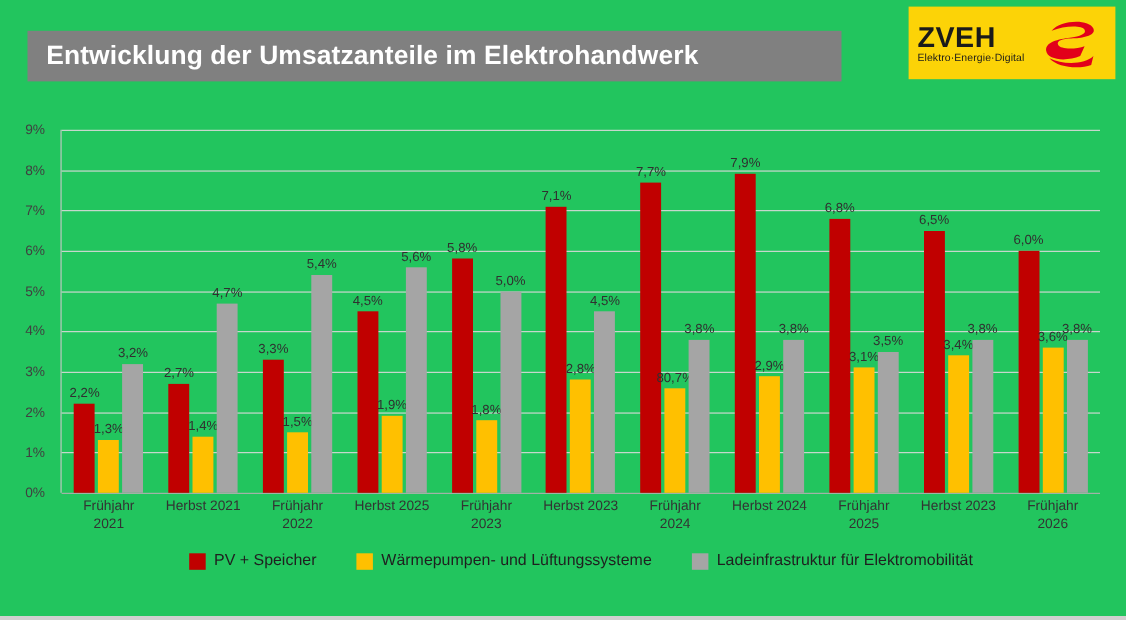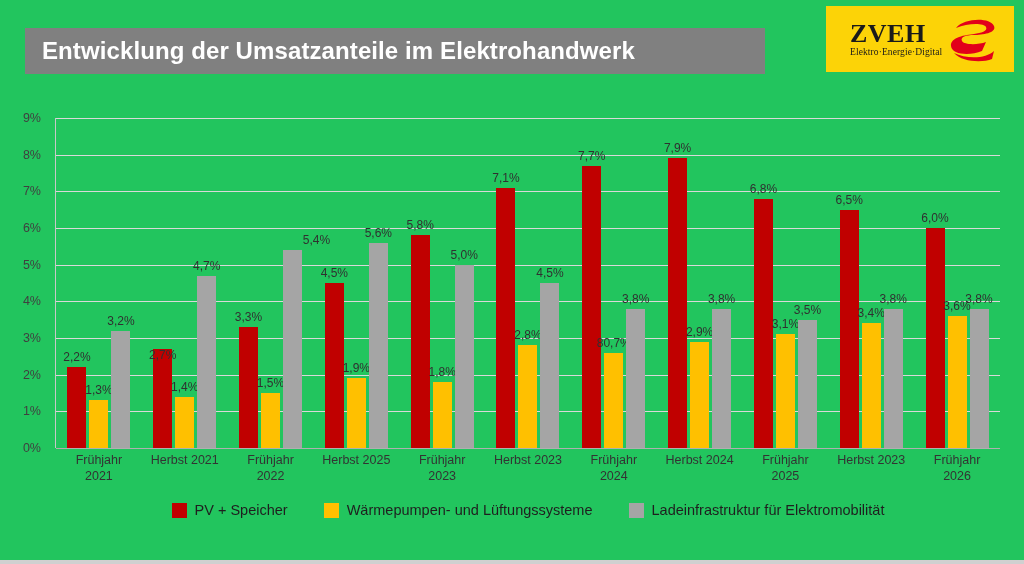--- a/index.html
+++ b/index.html
@@ -44,23 +44,22 @@
     position: absolute;
     left: 826px;
     top: 6px;
     width: 188px;
     height: 66px;
     background: #fcd307;
     display: flex;
     align-items: center;
   }
   #logo-text-wrap {
-    padding-left: 24px;
+    padding-left: 8px;
     line-height: 1;
-    font-family: Liberation Serif, serif;
   }
   #logo-zveh {
     font-size: 26px;
     font-weight: bold;
     color: #1a1a1a;
     letter-spacing: 0.5px;
   }
   #logo-sub {
     font-size: 9.5px;
     color: #1a1a1a;
@@ -270,21 +269,21 @@
           </div>
           <div class="bar-wrap">
             <div class="bar-label" style="bottom: 117.333px;">3,2%</div>
             <div class="bar s2" style="height: 117.333px;"></div>
           </div>
         </div>
       </div>
       <div class="group">
         <div class="bars">
           <div class="bar-wrap">
-            <div class="bar-label" style="bottom: 83px;">2,7%</div>
+            <div class="bar-label" style="bottom: 99px;">2,7%</div>
             <div class="bar s0" style="height: 99px;"></div>
           </div>
           <div class="bar-wrap">
             <div class="bar-label" style="bottom: 51.3333px;">1,4%</div>
             <div class="bar s1" style="height: 51.3333px;"></div>
           </div>
           <div class="bar-wrap">
             <div class="bar-label" style="bottom: 172.333px;">4,7%</div>
             <div class="bar s2" style="height: 172.333px;"></div>
           </div>
@@ -294,21 +293,21 @@
         <div class="bars">
           <div class="bar-wrap">
             <div class="bar-label" style="bottom: 121px;">3,3%</div>
             <div class="bar s0" style="height: 121px;"></div>
           </div>
           <div class="bar-wrap">
             <div class="bar-label" style="bottom: 55px;">1,5%</div>
             <div class="bar s1" style="height: 55px;"></div>
           </div>
           <div class="bar-wrap">
-            <div class="bar-label" style="bottom: 198px; margin-left: 24px;">5,4%</div>
+            <div class="bar-label" style="bottom: 198px;">5,4%</div>
             <div class="bar s2" style="height: 198px;"></div>
           </div>
         </div>
       </div>
       <div class="group">
         <div class="bars">
           <div class="bar-wrap">
             <div class="bar-label" style="bottom: 165px;">4,5%</div>
             <div class="bar s0" style="height: 165px;"></div>
           </div>

